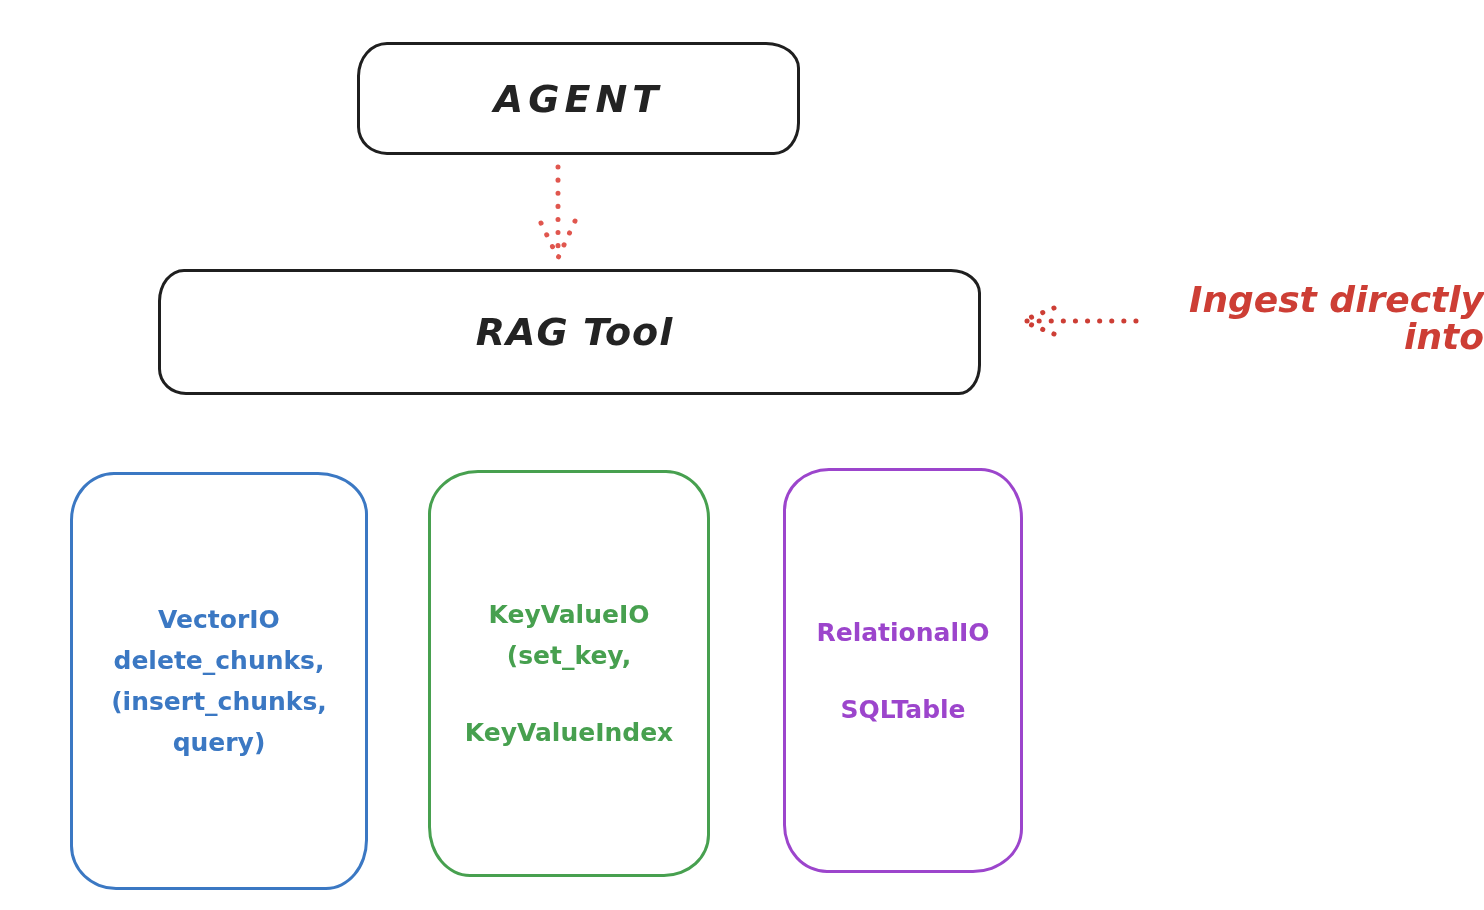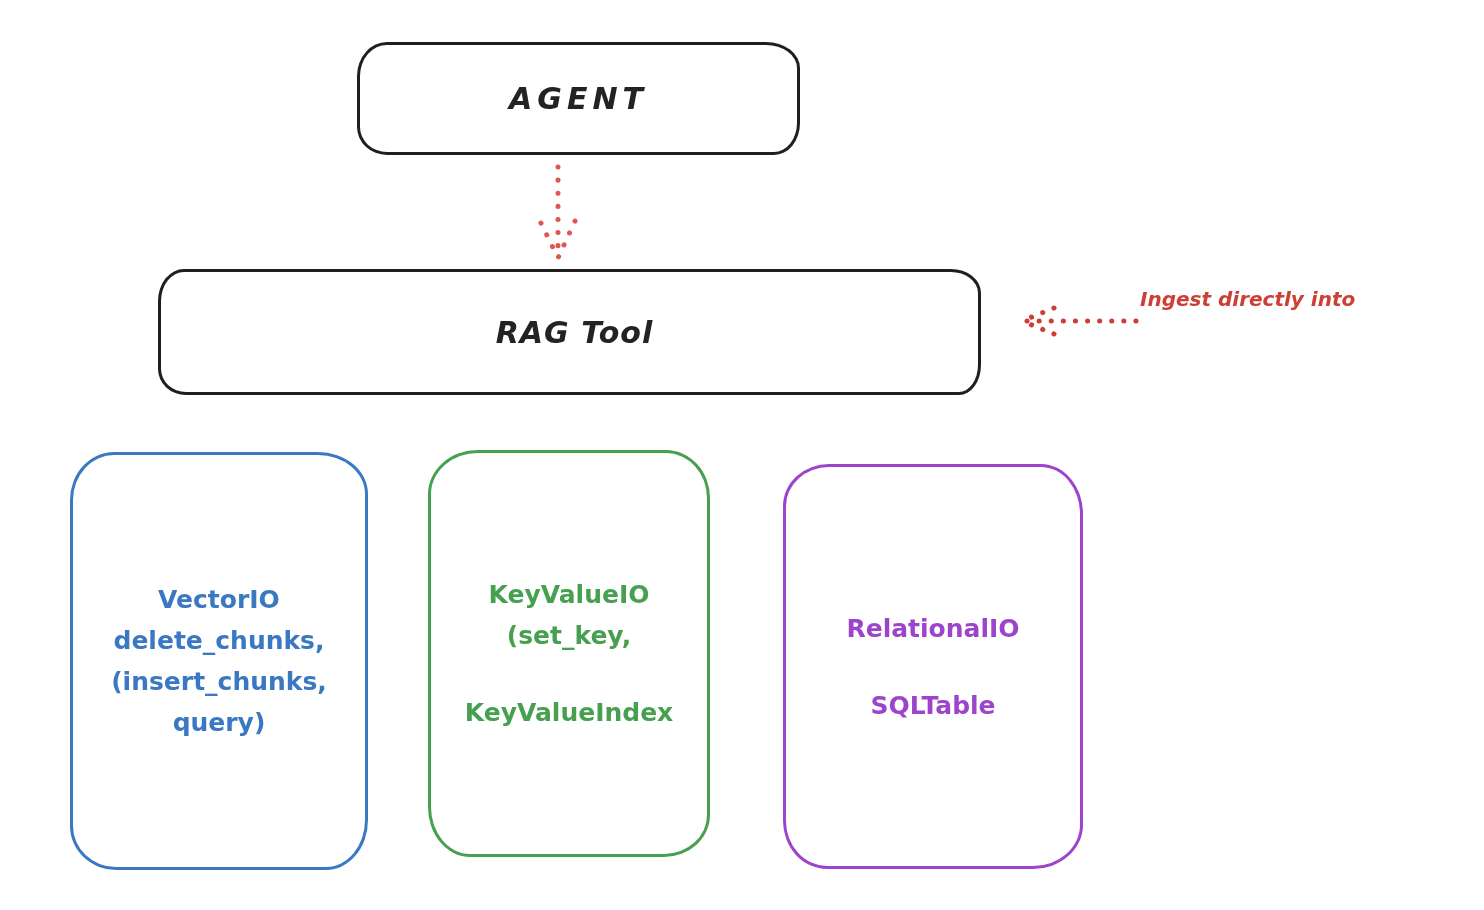--- a/index.html
+++ b/index.html
@@ -32,49 +32,50 @@
   .box-agent {
     left: 357px; top: 42px; width: 443px; height: 113px;
     border-radius: 30px 34px 26px 30px / 34px 26px 32px 28px;
   }
   .box-rag {
     left: 158px; top: 269px; width: 823px; height: 126px;
     border-radius: 26px 30px 22px 28px / 32px 24px 30px 26px;
     padding-left: 10px;
   }
   .node-label {
-    font-size: 30px;
+    font-size: 38px;
     font-weight: 700;
     font-style: italic;
     color: #232323;
   }
   .label-agent { letter-spacing: 5px; }
   .label-rag { letter-spacing: 1px; }
 
   
   .box-io {
     border-width: 3.5px;
     border-style: solid;
     flex-direction: column;
     font-weight: 700;
     font-size: 25px;
     line-height: 41px;
     border-radius: 44px 50px 42px 46px / 48px 42px 50px 44px;
+    margin-top: 20px;
   }
   .box-vector {
     left: 70px; top: 452px; width: 298px; height: 418px;
     border-color: #3b78c3; color: #3b78c3;
   }
   .box-keyvalue {
     left: 428px; top: 450px; width: 282px; height: 407px;
     border-color: #47a04f; color: #47a04f;
     border-radius: 50px 44px 46px 42px / 44px 48px 42px 50px;
   }
   .box-relational {
-    left: 783px; top: 464px; width: 300px; height: 405px;
+    left: 783px; top: 448px; width: 240px; height: 405px;
     border-color: #9c45cc; color: #9c45cc;
     border-radius: 46px 42px 50px 44px / 42px 50px 44px 48px;
   }
   .io-line { white-space: nowrap; }
   .io-index { margin-top: 36px; white-space: nowrap; }
 
   
   .arrow { position: absolute; }
   .arrow path {
     fill: none;
@@ -83,23 +84,23 @@
   }
   .arrow-v { left: 534px; top: 163px; }
   .arrow-v path { stroke: #e0564e; stroke-dasharray: 0.1 13; }
   .arrow-h { left: 1014px; top: 302px; }
   .arrow-h path { stroke: #cd3e35; stroke-dasharray: 0.1 12; }
 
   
   .annotation {
     position: absolute;
     left: 1140px; top: 281px; width: 344px;
-    text-align: left;
+    text-align: right;
     color: #cd3e35;
-    font-size: 20px;
+    font-size: 36px;
     line-height: 37px;
     font-weight: 700;
     font-style: italic;
   }
 </style>
 </head>
 <body>
 
 <div class="canvas">
 

